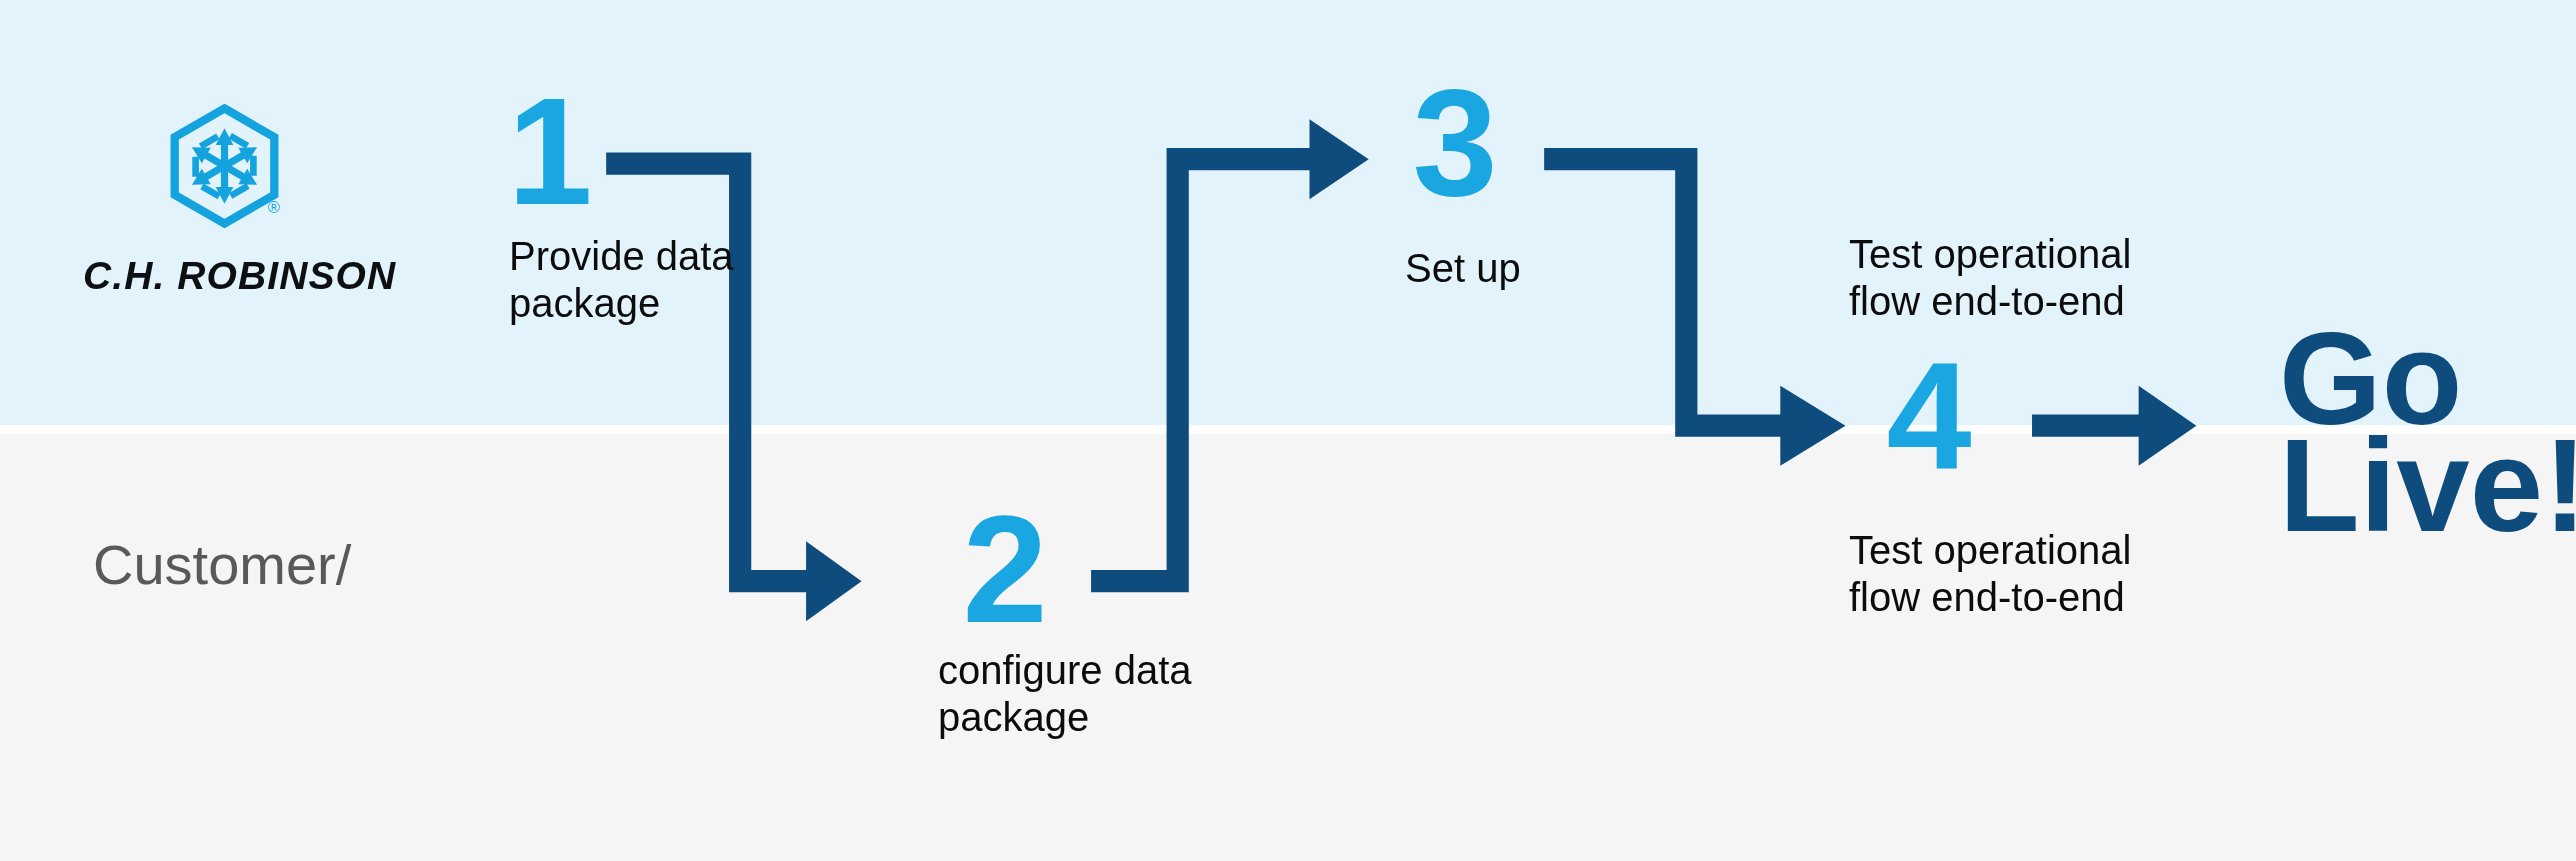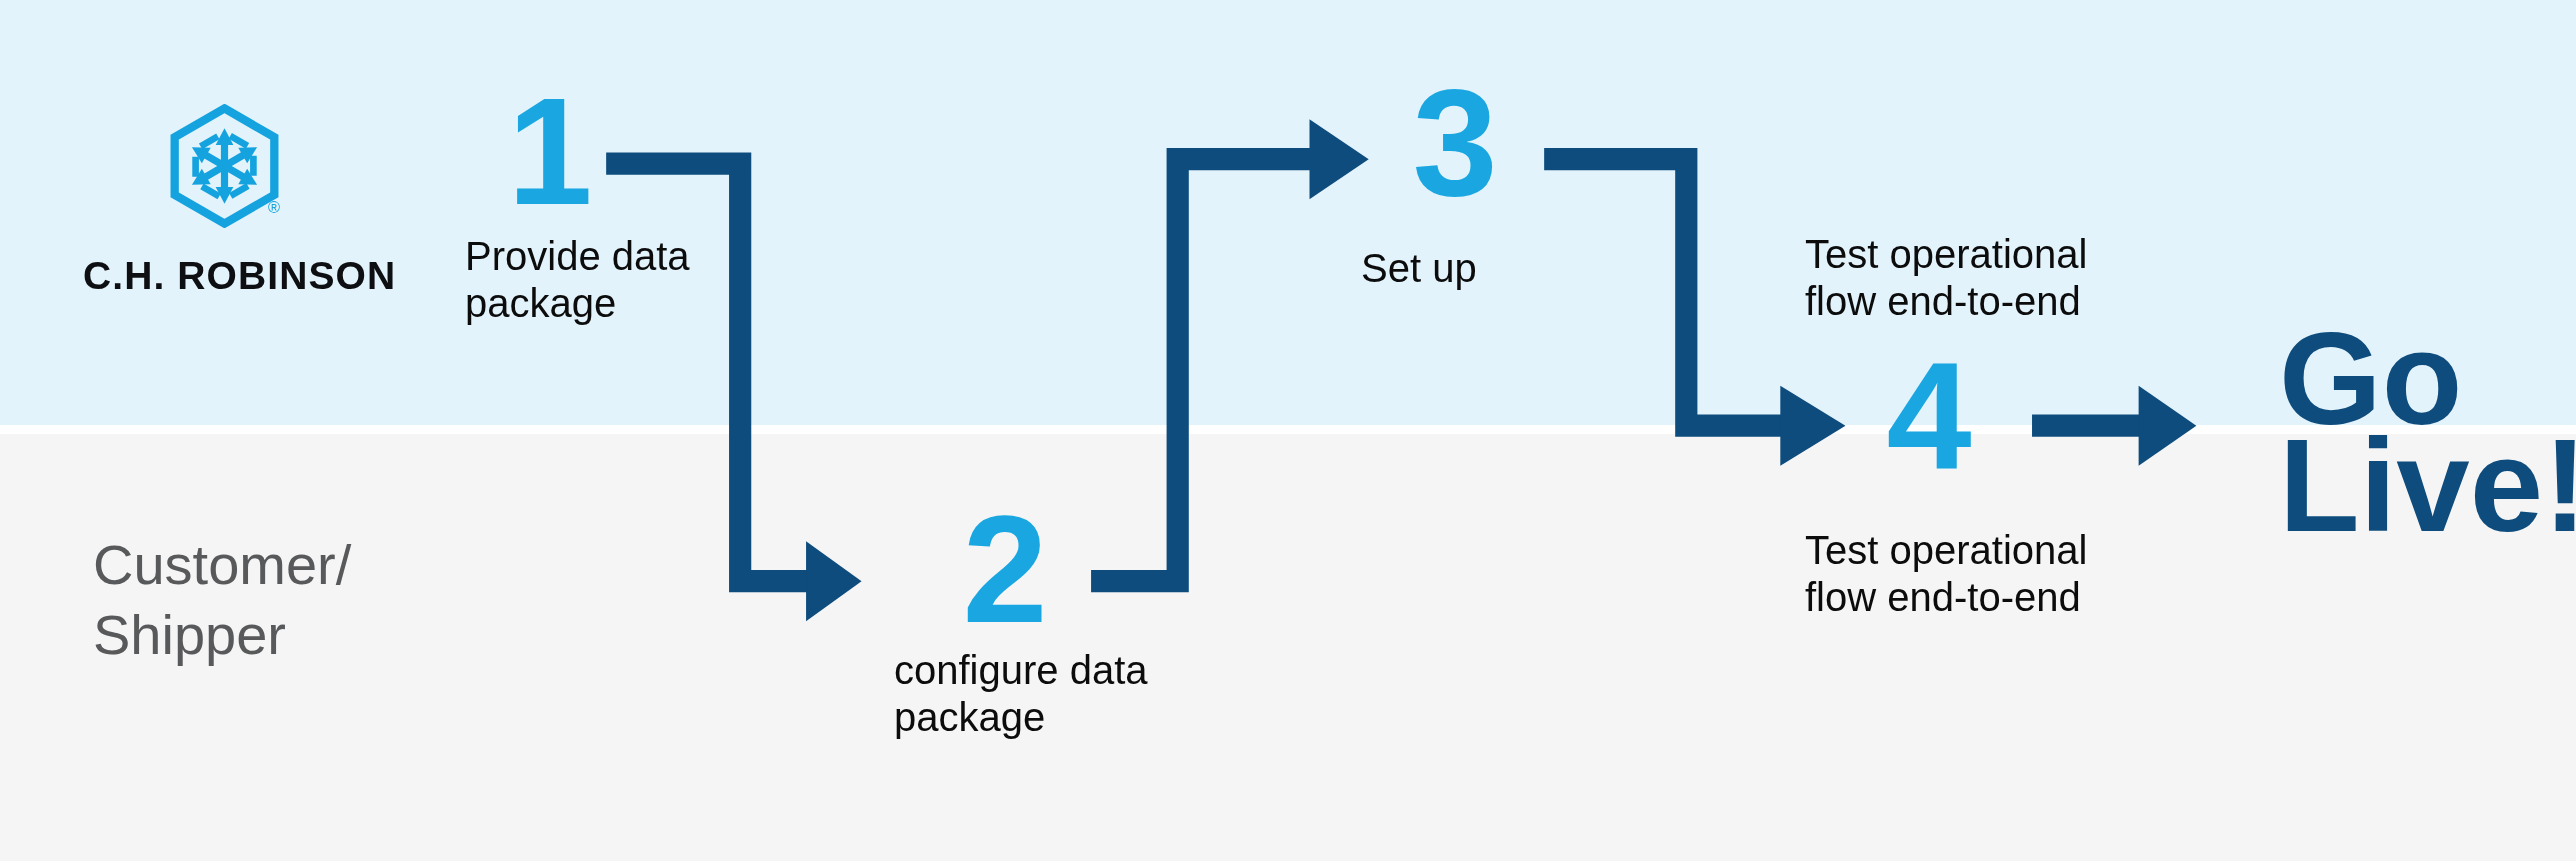--- a/index.html
+++ b/index.html
@@ -23,41 +23,41 @@
   .band-bottom{top:434px;height:427px;background:var(--band_gray);}
 
   .logo-mark{position:absolute;left:169px;top:104px;width:111px;height:124px;}
   .logo-mark .hex{fill:none;stroke:var(--logo_blue);stroke-width:15;}
   .logo-mark .hex-inner{fill:none;stroke:var(--logo_blue);stroke-width:12;stroke-dasharray:36 24;stroke-dashoffset:-12;}
   .logo-mark .stem{stroke:var(--logo_blue);stroke-width:13;}
   .logo-mark .head{fill:var(--logo_blue);}
   .reg{position:absolute;left:268px;top:199px;font-size:16.3px;line-height:1;color:var(--logo_blue);font-weight:400;}
   .wordmark{
     position:absolute;left:83px;top:256px;font-size:39px;line-height:39px;
-    font-weight:700;letter-spacing:1.1px;color:#0e0f12;white-space:nowrap;
+    font-weight:700;letter-spacing:1.1px;color:#0e0f12;white-space:nowrap;font-style:italic;
   }
 
   .lane-label{
     position:absolute;left:93px;top:530px;font-size:56px;line-height:70px;
     color:var(--text_gray);font-weight:400;
   }
   .lane-label span{display:block;}
 
   .arrows{position:absolute;left:0;top:0;width:2576px;height:861px;}
   .arrow-line{fill:none;stroke:var(--navy);stroke-width:30;stroke-linecap:butt;stroke-linejoin:miter;}
   .arrow-head{fill:var(--navy);stroke:none;}
 
   .num{
     position:absolute;transform:translate(-50%,-50%);
     font-size:153px;line-height:1;font-weight:700;color:var(--cyan);white-space:nowrap;
   }
   .step-label{
     position:absolute;font-size:40px;line-height:47px;color:var(--text_black);white-space:nowrap;
   }
-  .step-label span{display:block;}
+  .step-label span{display:block;margin-left:44px;}
 
   .golive{
     position:absolute;left:2243px;top:325px;font-size:132px;line-height:107px;
     font-weight:700;color:var(--navy);white-space:nowrap;margin-left:36px;
   }
   .golive span{display:block;}
 </style>
 </head>
 <body>
 
@@ -95,21 +95,20 @@
           <line class="stem" x1="100" y1="122" x2="100" y2="72"></line>
           <polygon class="head" points="84,74 116,74 100,44"></polygon>
         </g>
     </g>
   </svg>
   <span class="reg">®</span>
   <div class="wordmark">C.H. ROBINSON</div>
 
   <div class="lane-label">
     <span>Customer/</span>
-    <span>Shipper</span>
   </div>
 
   <svg class="arrows" viewBox="0 0 3478 1163" aria-hidden="true">
     <g>
       <path class="arrow-line" d="M818,221 H999 V785 H1090"></path>
       <polygon class="arrow-head" points="1088,731 1088,839 1163,785"></polygon>
     </g>
     <g>
       <path class="arrow-line" d="M1473,785 H1590 V215 H1770"></path>
       <polygon class="arrow-head" points="1768,161 1768,269 1848,215"></polygon>

